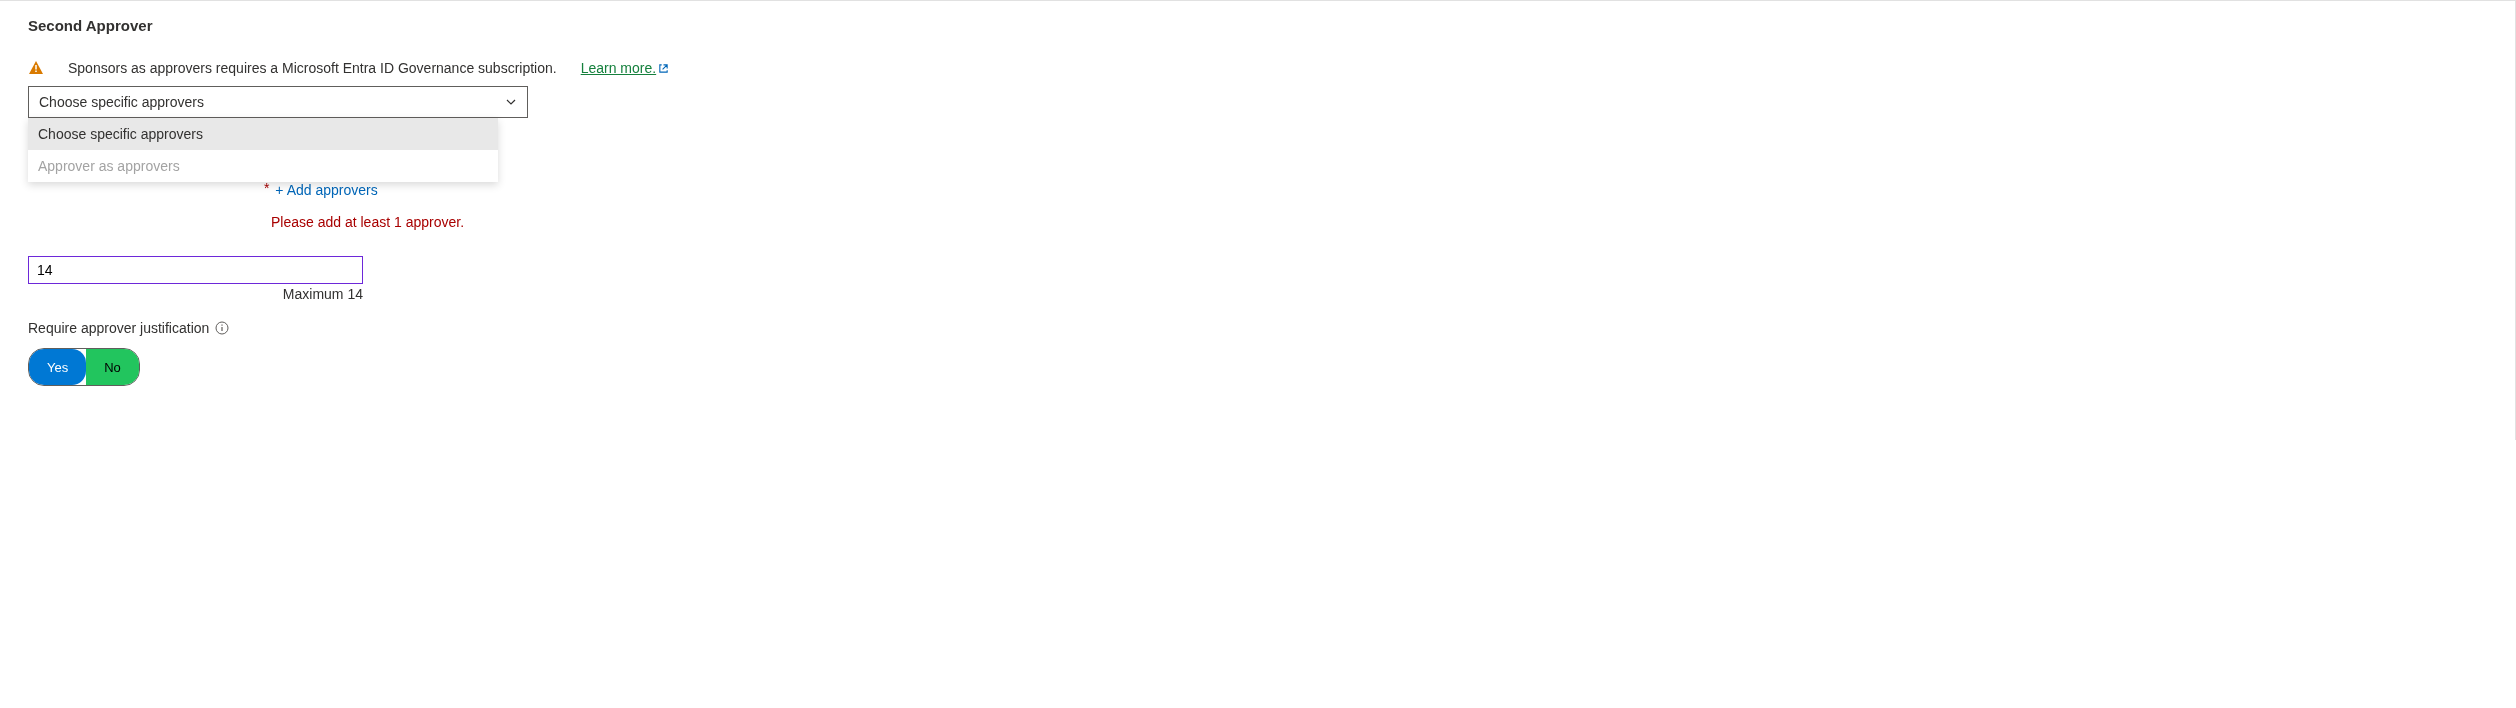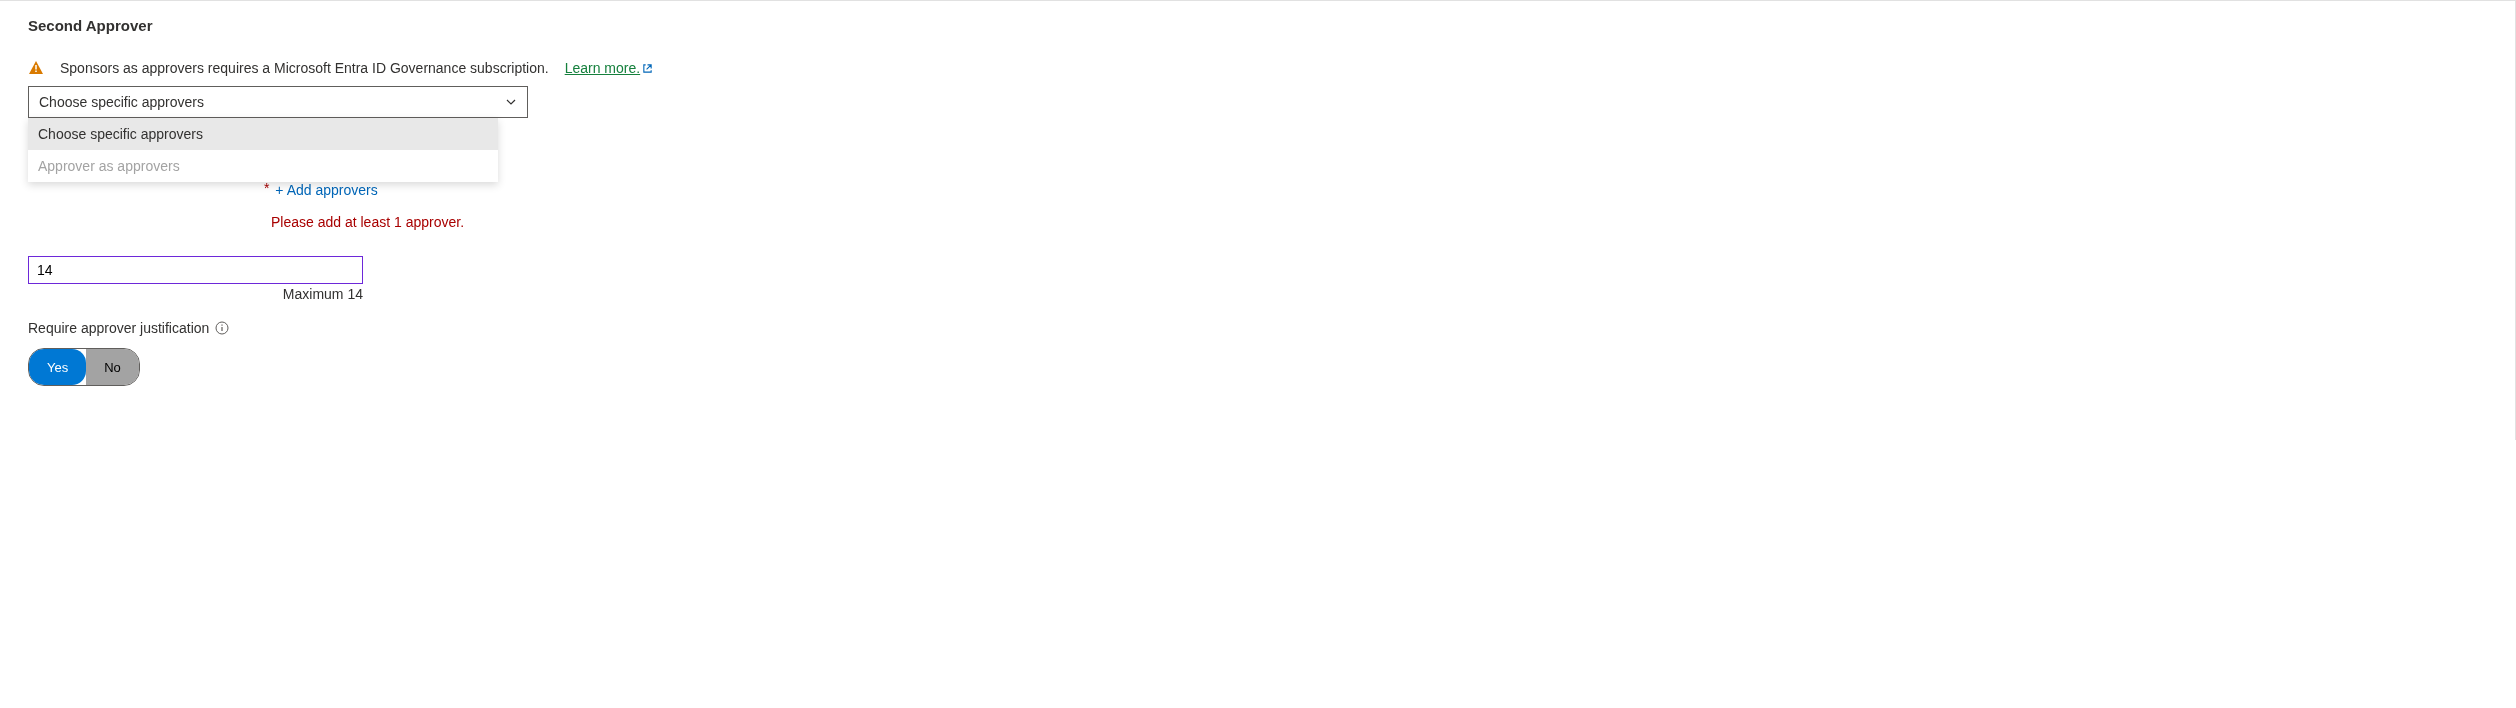--- a/index.html
+++ b/index.html
@@ -19,21 +19,21 @@
       min-height: 440px;
     }
     .section-title {
       font-weight: 600;
       font-size: 15px;
       margin-bottom: 26px;
     }
     .warning-row {
       display: flex;
       align-items: center;
-      gap: 16px;
+      gap: 24px;
       margin-bottom: 10px;
       font-size: 14px;
     }
     .warning-icon {
       width: 16px;
       height: 16px;
       flex-shrink: 0;
     }
     .link {
       color: #15803d;
@@ -132,21 +132,21 @@
       overflow: hidden;
       height: 38px;
       margin-top: 6px;
     }
     .seg-opt {
       padding: 0 18px;
       display: flex;
       align-items: center;
       font-size: 13px;
       cursor: pointer;
-      background: #a3a3a3;
+      background: #22c55e;
       border: none;
       font-family: inherit;
     }
     .seg-opt.active {
       background: #0078d4;
       color: #fff;
       border-radius: 14px;
     }
   </style>
 </head>

